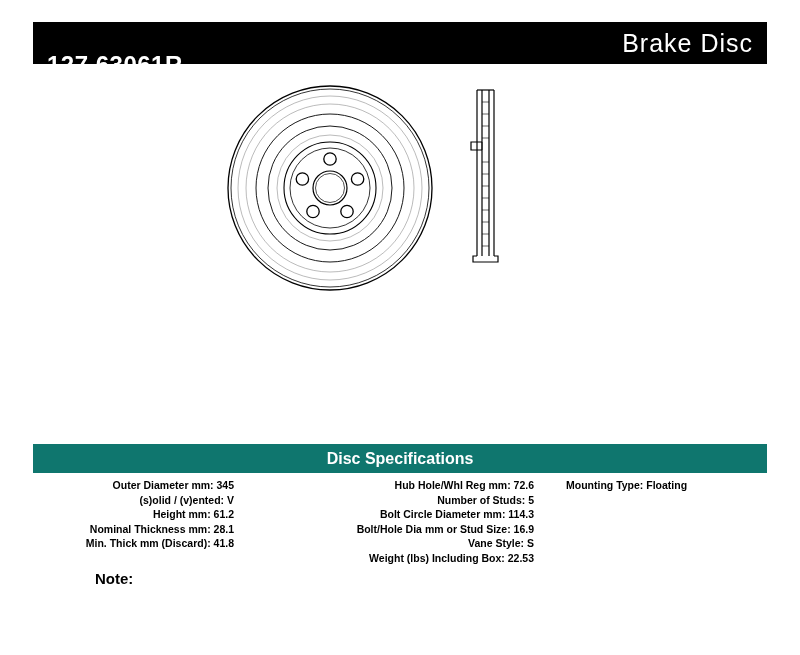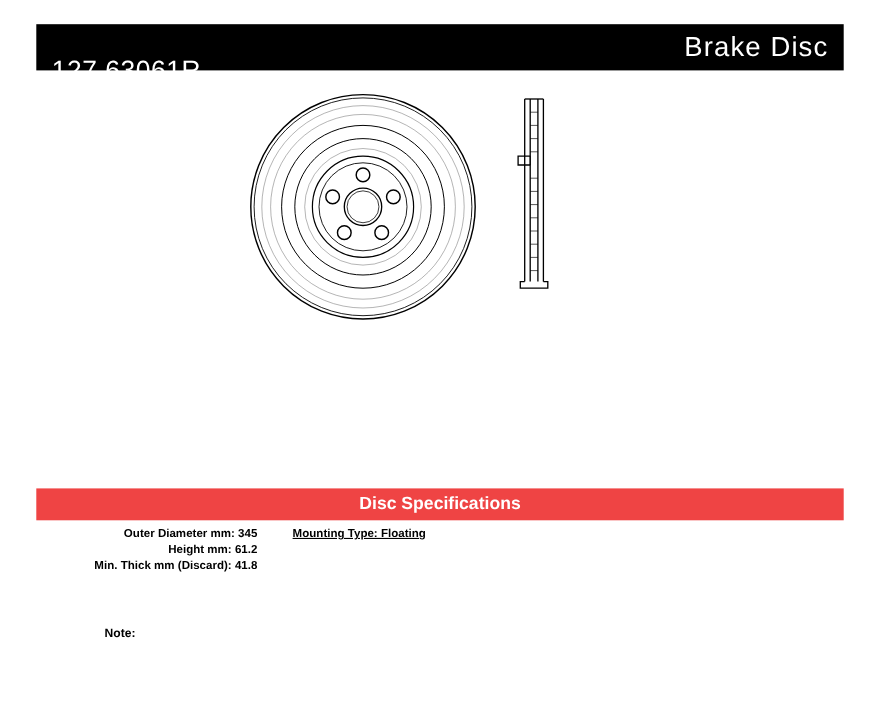--- a/index.html
+++ b/index.html
@@ -26,21 +26,21 @@
     height: 42px;
     background: #000000;
     color: #ffffff;
     display: flex;
     align-items: center;
     justify-content: space-between;
     padding: 0 14px;
   }
   .part-number {
     font-size: 24px;
-    font-weight: normal;
+    font-weight: bold;
     letter-spacing: 0.5px;
     line-height: 1;
     margin-top: 44px;
   }
   .product-type {
     font-size: 25px;
     font-weight: normal;
     letter-spacing: 1px;
     line-height: 1;
   }
@@ -54,21 +54,21 @@
     height: 220px;
   }
 
   
   .spec-bar {
     position: absolute;
     left: 33px;
     top: 444px;
     width: 734px;
     height: 29px;
-    background: #ef4444;
+    background: #0f766e;
     color: #ffffff;
     display: flex;
     align-items: center;
     justify-content: center;
   }
   .spec-bar-title {
     font-size: 16px;
     font-weight: bold;
     line-height: 1;
   }
@@ -94,33 +94,32 @@
   }
   .col-mid {
     width: 300px;
     text-align: right;
     padding-right: 4px;
   }
   .col-right {
     flex: 1;
     text-align: left;
     padding-left: 28px;
-    text-decoration: underline;
   }
   .spec-row {
     line-height: 14.5px;
     white-space: nowrap;
   }
 
   
   .note {
     position: absolute;
     left: 95px;
     top: 570px;
-    font-size: 11px;
+    font-size: 15px;
     font-weight: bold;
   }
 </style>
 </head>
 <body>
 
 <div class="header-bar">
   <div class="part-number">127.63061R</div>
   <div class="product-type">Brake Disc</div>
 </div>
@@ -186,24 +185,34 @@
 </div>
 
 <div class="spec-bar">
   <span class="spec-bar-title">Disc Specifications</span>
 </div>
 
 <div class="spec-columns">
 
   <div class="spec-col col-left">
     <div class="spec-row">Outer Diameter mm: 345</div>
+    <div class="spec-row">(s)olid / (v)ented: V</div>
     <div class="spec-row">Height mm: 61.2</div>
+    <div class="spec-row">Nominal Thickness mm: 28.1</div>
     <div class="spec-row">Min. Thick mm (Discard): 41.8</div>
   </div>
 
+  <div class="spec-col col-mid">
+    <div class="spec-row">Hub Hole/Whl Reg mm: 72.6</div>
+    <div class="spec-row">Number of Studs: 5</div>
+    <div class="spec-row">Bolt Circle Diameter mm: 114.3</div>
+    <div class="spec-row">Bolt/Hole Dia mm or Stud Size: 16.9</div>
+    <div class="spec-row">Vane Style: S</div>
+    <div class="spec-row">Weight (lbs) Including Box: 22.53</div>
+  </div>
 
   <div class="spec-col col-right">
     <div class="spec-row">Mounting Type: Floating</div>
   </div>
 
 </div>
 
 <div class="note">
   <span>Note:</span>
   <span></span>

